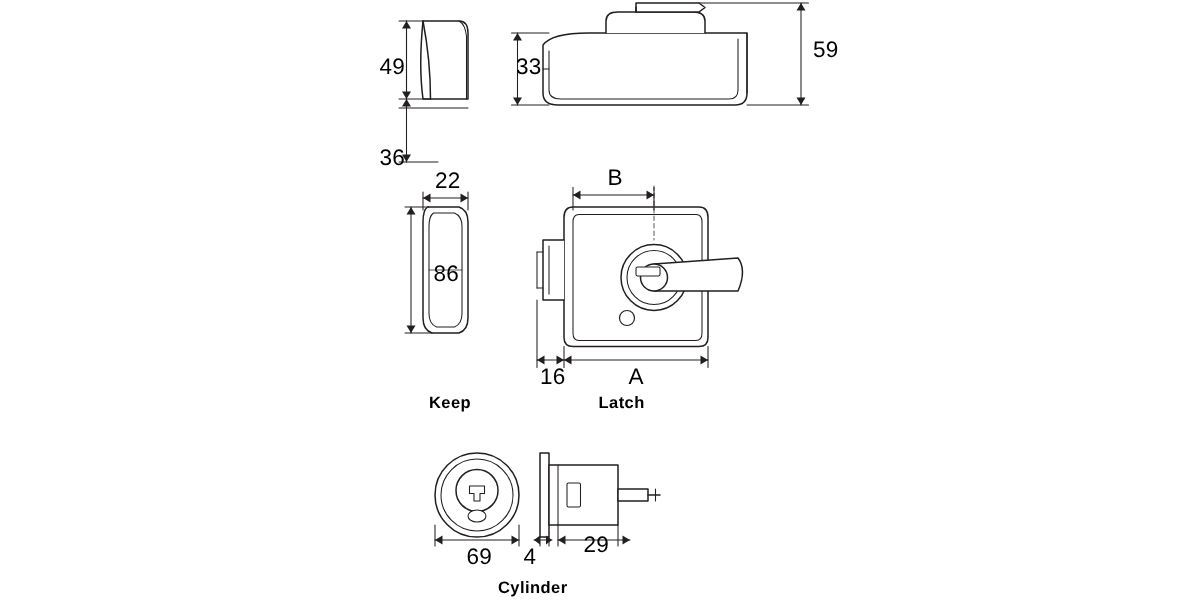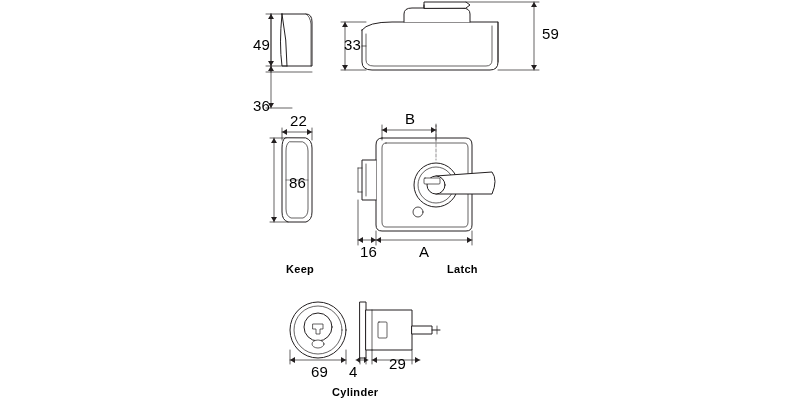--- a/index.html
+++ b/index.html
@@ -219,16 +219,16 @@
   <div class="dim-label" style="left:290px; top:112px;">22</div>
   <div class="dim-label" style="left:255px; top:174px;margin-left:34px;">86</div>
   <div class="dim-label" style="left:405px; top:110px;">B</div>
   <div class="dim-label" style="left:360px; top:243px;">16</div>
   <div class="dim-label" style="left:419px; top:243px;">A</div>
   <div class="dim-label" style="left:311px; top:363px;">69</div>
   <div class="dim-label" style="left:349px; top:363px;">4</div>
   <div class="dim-label" style="left:389px; top:355px;">29</div>
 
   <div class="part-label" style="left:286px; top:263px;">Keep</div>
-  <div class="part-label" style="left:399px; top:263px;margin-left:48px;">Latch</div>
+  <div class="part-label" style="left:399px; top:263px;">Latch</div>
   <div class="part-label" style="left:332px; top:386px;">Cylinder</div>
 
 </div>
 
 </body></html>

